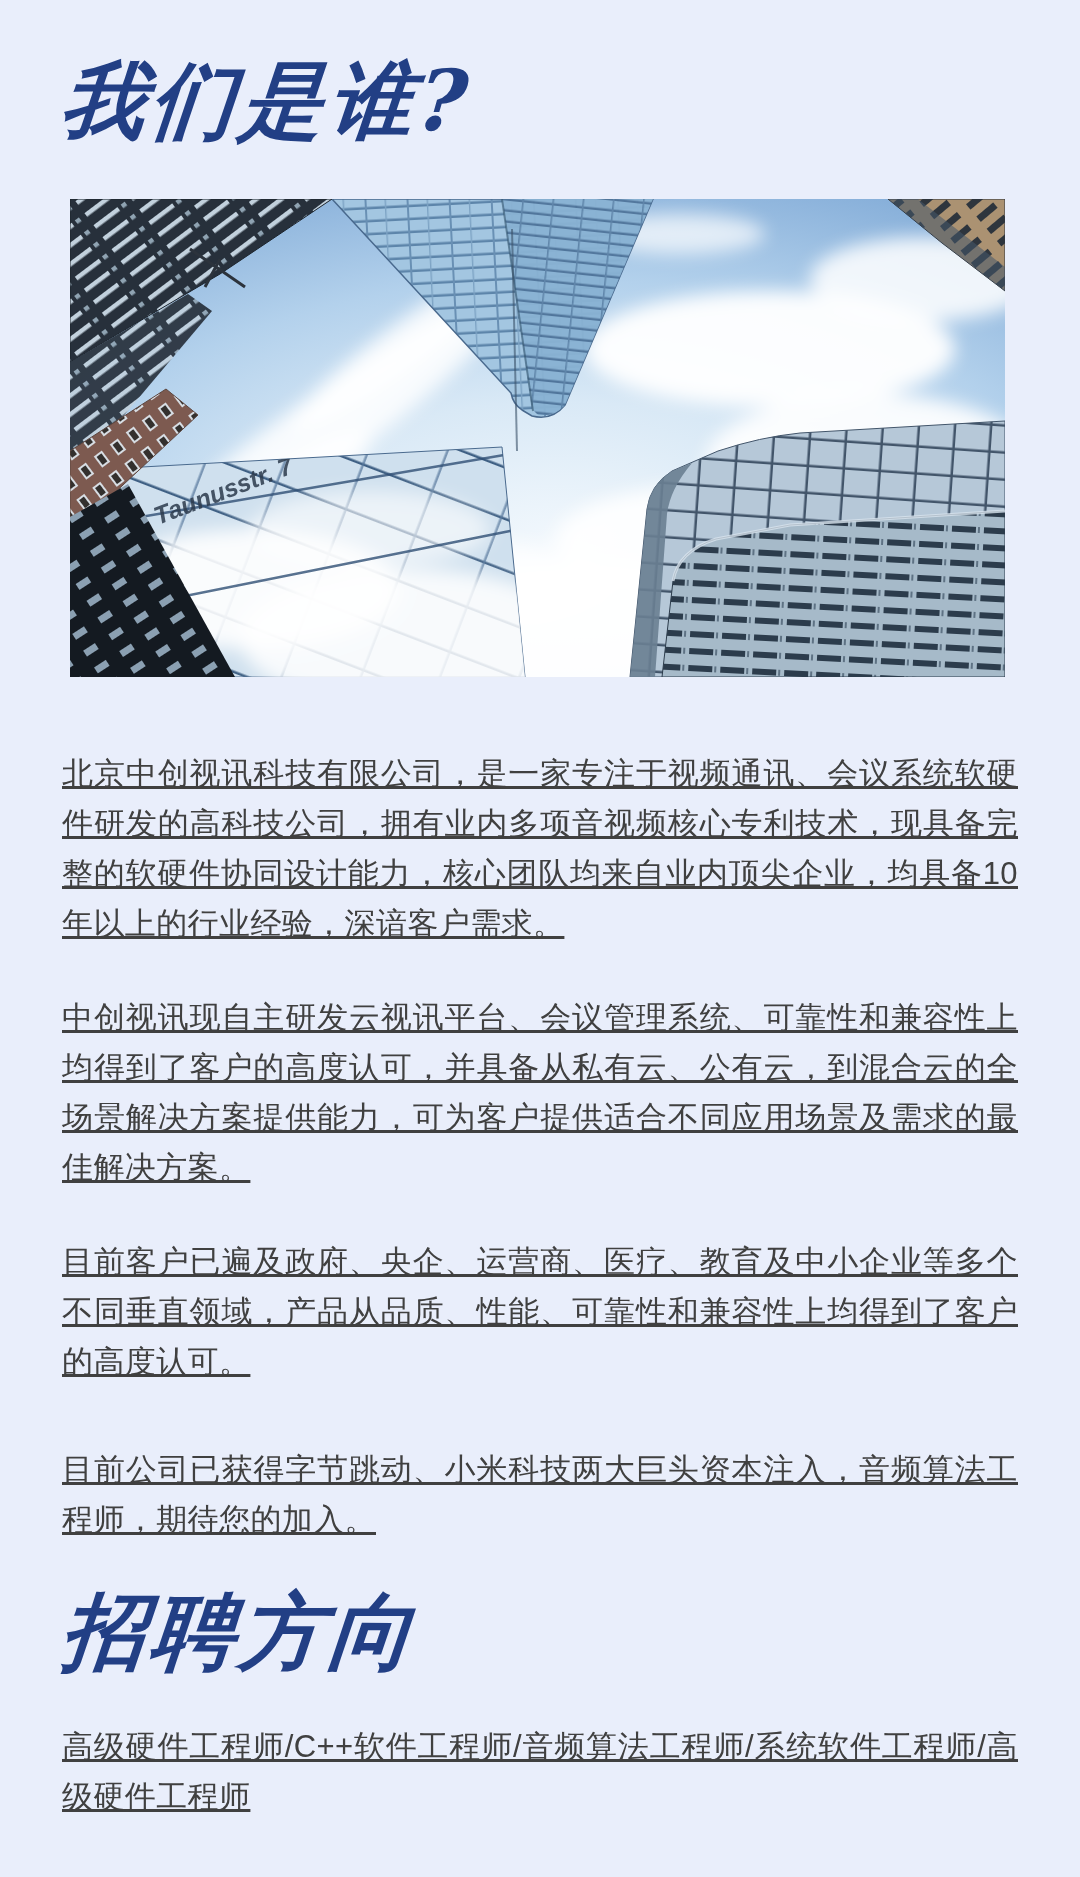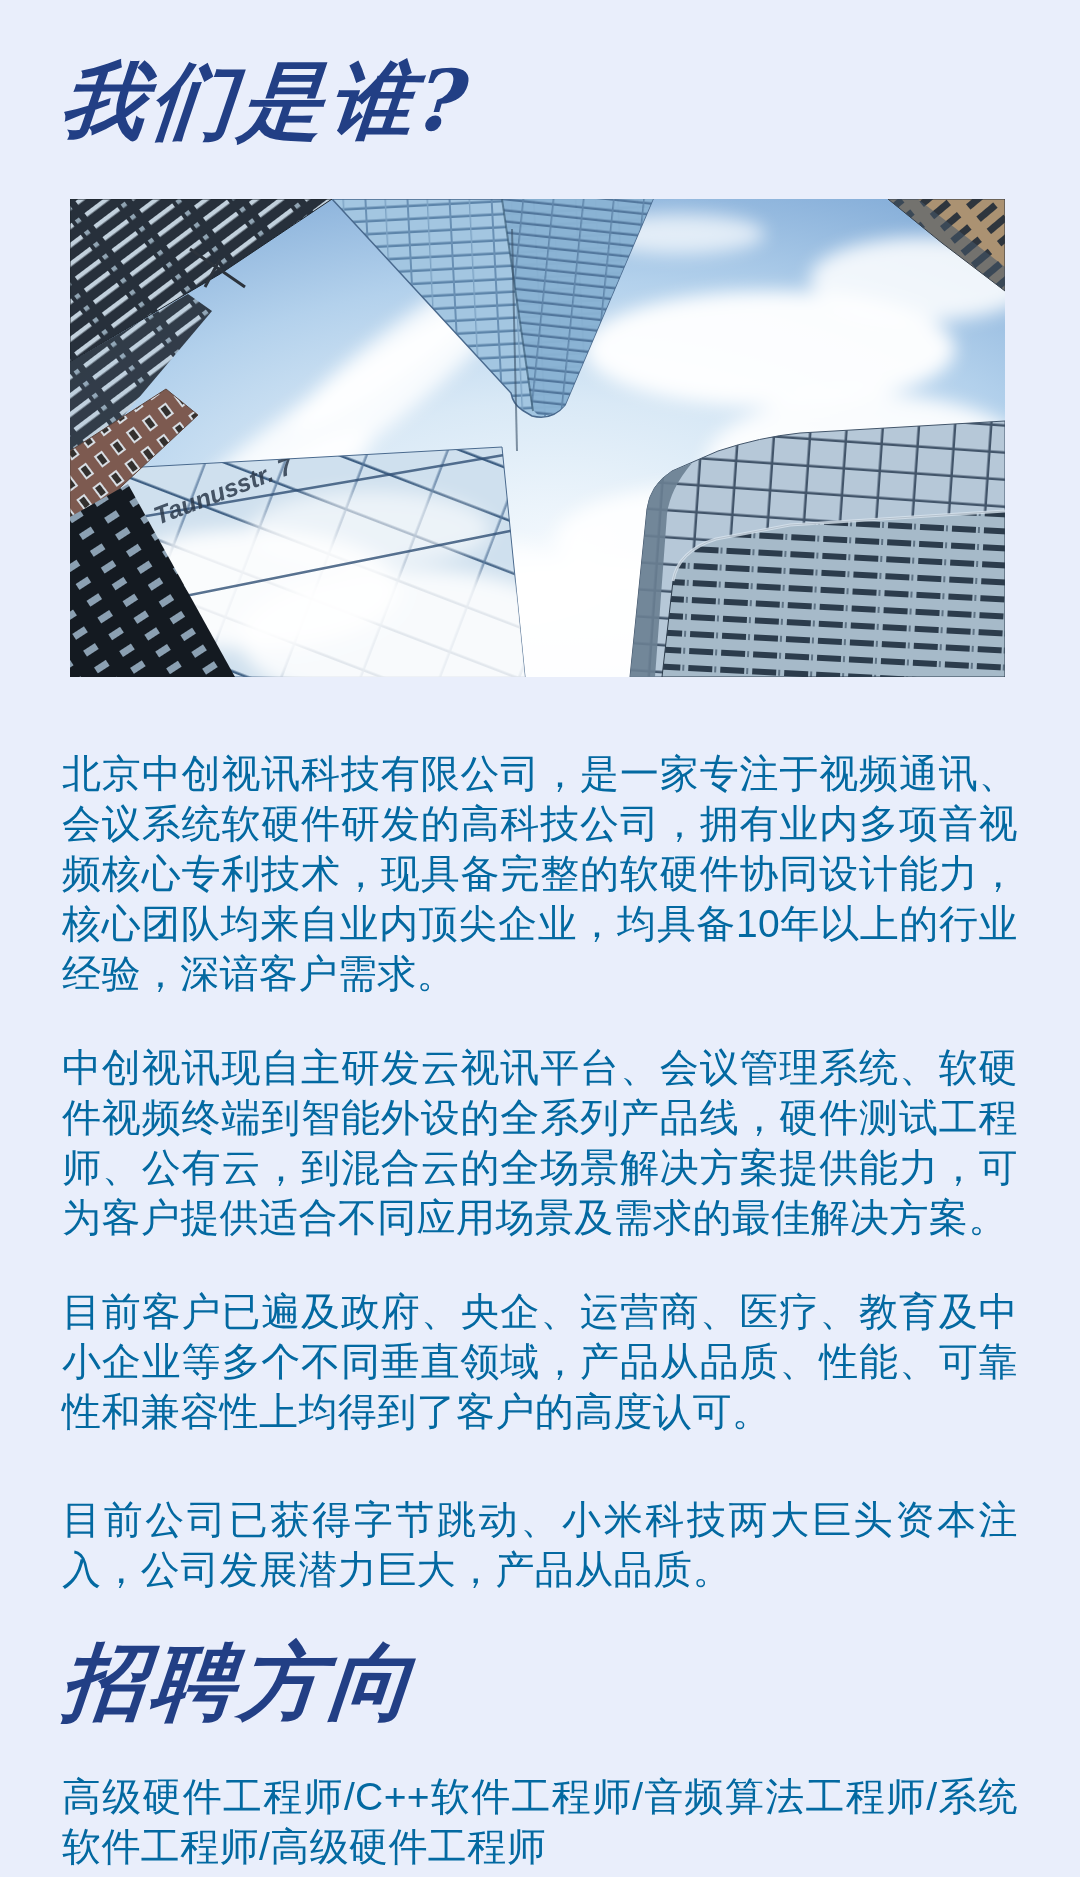--- a/index.html
+++ b/index.html
@@ -22,25 +22,26 @@
     white-space:nowrap;
   }
   .photo{
     width:935px;height:478px;
     margin:46px 0 0 8px;
     position:relative;overflow:hidden;
     background:#bdd7ee;
   }
   .photo svg{display:block;}
   p.body{
-    font-size:39px;line-height:50px;
-    color:#0369a1;
+    font-size:31px;line-height:50px;
+    color:#404040;
     letter-spacing:0.4px;
     text-align:justify;
     margin:44px 0 0 0;
+    text-decoration:underline;
   }
   p.body.first{margin-top:72px;}
   p.body.gap-lg{margin-top:58px;}
   .title2{margin-top:34px;}
   p.body.positions{margin-top:38px;}
 </style>
 </head>
 <body>
 
 <div class="wrap">
@@ -163,21 +164,21 @@
       </g>
 
       <g>
         <path d="M0,252 L96,190 L128,216 L38,300 L0,318 Z" fill="url(#patBrick)" stroke="#5d463f" stroke-width="1"></path>
         <path d="M0,318 L58,285 L165,478 L0,478 Z" fill="url(#patDarkDots)"></path>
       </g>
     </svg>
   </div>
 
   <p class="body first">北京中创视讯科技有限公司，是一家专注于视频通讯、会议系统软硬件研发的高科技公司，拥有业内多项音视频核心专利技术，现具备完整的软硬件协同设计能力，核心团队均来自业内顶尖企业，均具备10年以上的行业经验，深谙客户需求。</p>
-  <p class="body">中创视讯现自主研发云视讯平台、会议管理系统、软硬件视频终端到智能外设的全系列产品线，硬件测试工程师、公有云，到混合云的全场景解决方案提供能力，可为客户提供适合不同应用场景及需求的最佳解决方案。</p>
+  <p class="body">中创视讯现自主研发云视讯平台、会议管理系统、可靠性和兼容性上均得到了客户的高度认可，并具备从私有云、公有云，到混合云的全场景解决方案提供能力，可为客户提供适合不同应用场景及需求的最佳解决方案。</p>
   <p class="body">目前客户已遍及政府、央企、运营商、医疗、教育及中小企业等多个不同垂直领域，产品从品质、性能、可靠性和兼容性上均得到了客户的高度认可。</p>
-  <p class="body gap-lg">目前公司已获得字节跳动、小米科技两大巨头资本注入，公司发展潜力巨大，产品从品质。</p>
+  <p class="body gap-lg">目前公司已获得字节跳动、小米科技两大巨头资本注入，音频算法工程师，期待您的加入。</p>
 
   <h1 class="callig title2">招聘方向</h1>
 
   <p class="body positions">高级硬件工程师/C++软件工程师/音频算法工程师/系统软件工程师/高级硬件工程师</p>
 
 </div>
 
 </body></html>

